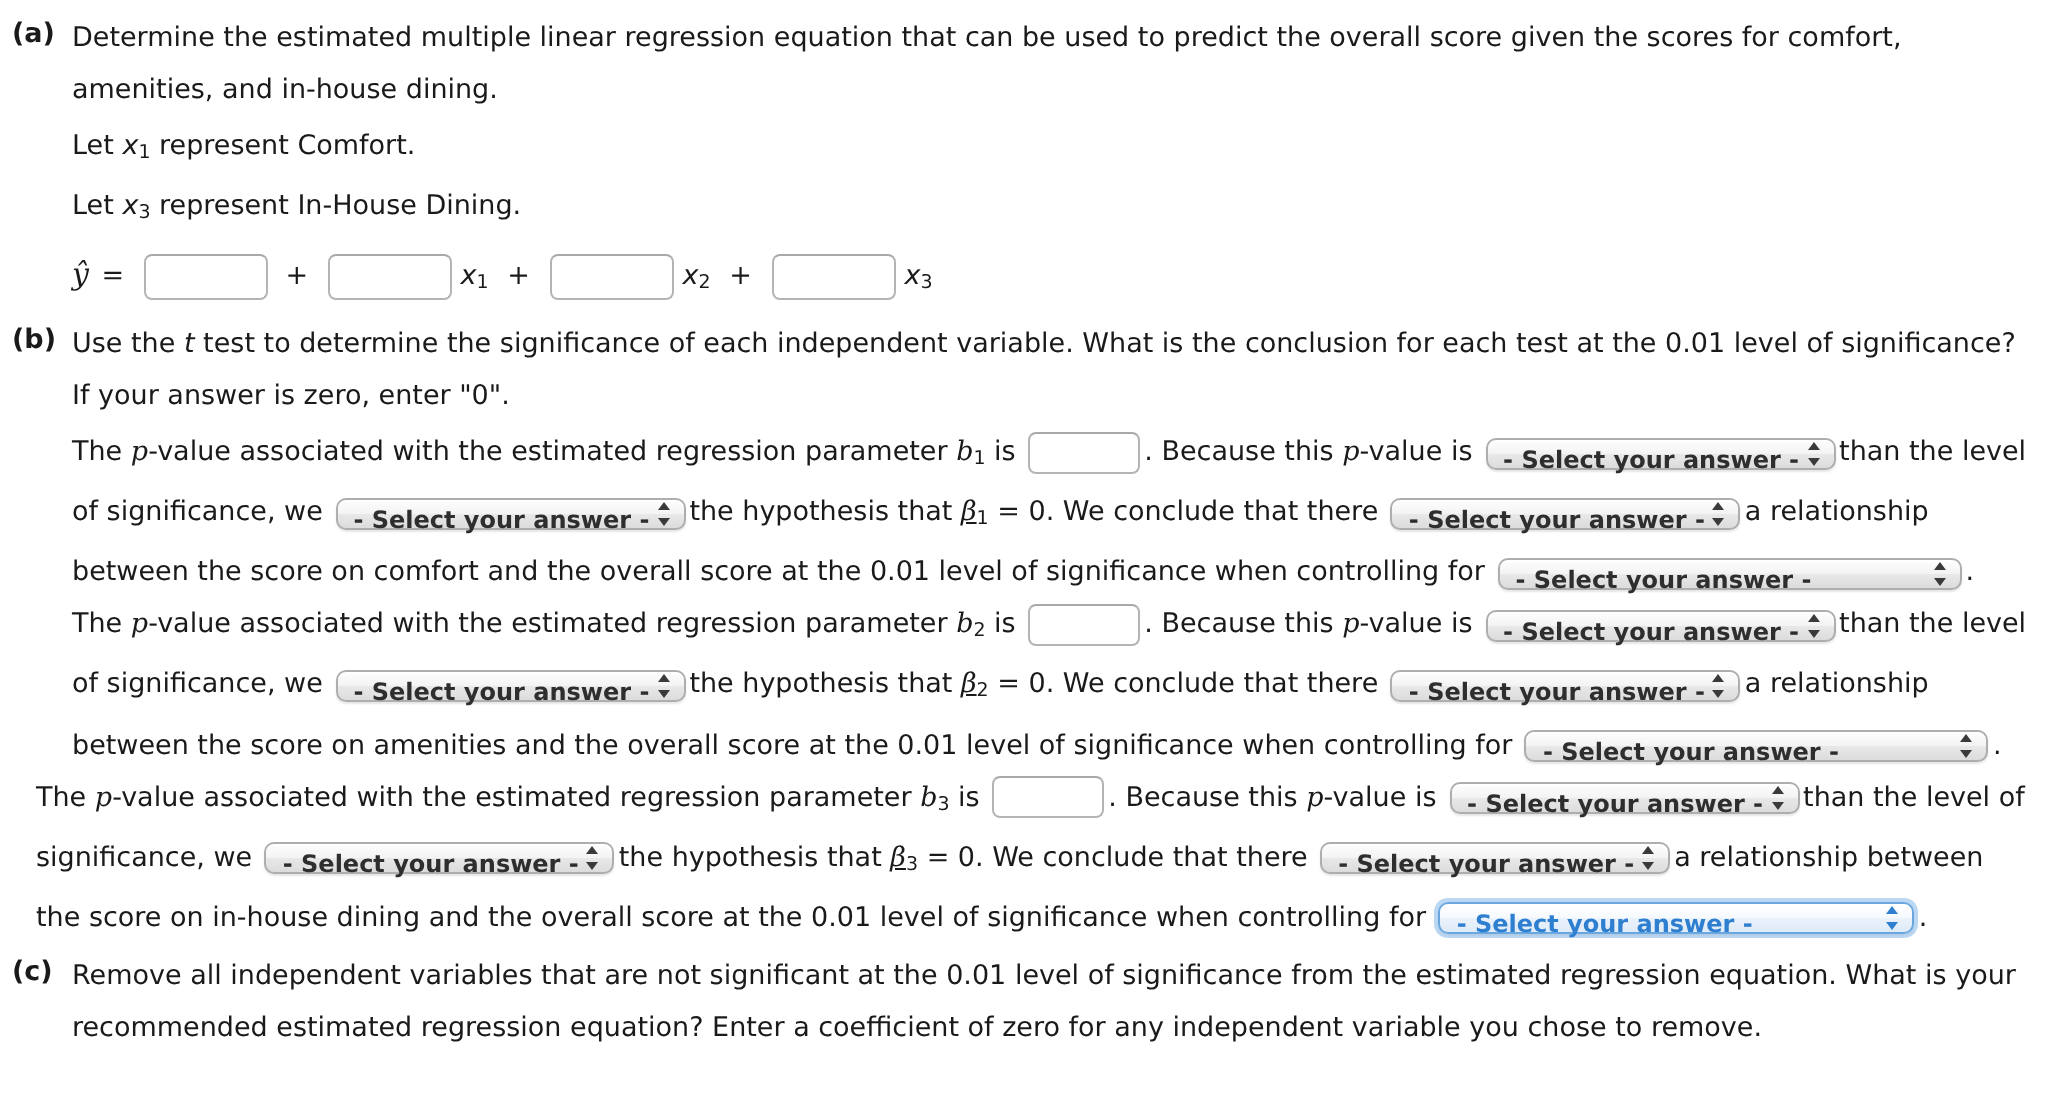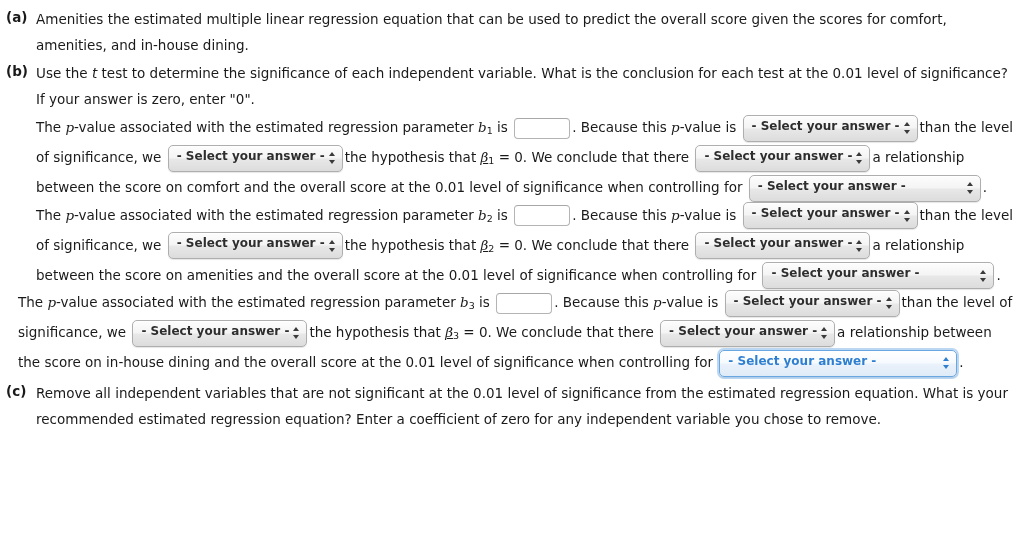--- a/index.html
+++ b/index.html
@@ -97,21 +97,21 @@
     padding: 0 4px;
   }
   .txt.eq { width: 62px; height: 23px; }
 
   
   .sel {
     display: inline-block;
     vertical-align: middle;
     position: relative;
     box-sizing: border-box;
-    height: 27px;
+    height: 16px;
     border: 1px solid #aeaeae;
     border-radius: 5px;
     background: linear-gradient(to bottom, #fdfdfd 0%, #f4f4f4 48%, #e8e8e8 52%, #dcdcdc 100%);
     box-shadow: 0 1px 1px rgba(0,0,0,0.10), inset 0 1px 0 #ffffff;
     color: #2e2e2e;
     font-weight: bold;
     font-size: 12px;
     line-height: 20px;
     padding: 0 20px 0 8px;
     white-space: nowrap;
@@ -172,27 +172,44 @@
   .eqrow .varlab { margin-left: 2px; margin-right: 3px; }
 </style>
 </head>
 <body>
 
 <div class="page">
 
   <div class="qblock">
     <span class="qlabel">(a)</span>
     <div class="qbody">
-      <p>Amenities the estimated multiple linear regression equation that can be used to predict the overall score given the scores for comfort, amenities, and in-house dining.</p>
+      <p>Determine the estimated multiple linear regression equation that can be used to predict the overall score given the scores for comfort, amenities, and in-house dining.</p>
     </div>
   </div>
 
-
-
-
+  <div class="letline">
+    <span>Let </span><span class="mi-sans"><span>x</span><sub>1</sub></span><span> represent Comfort.</span>
+  </div>
+
+
+  <div class="letline">
+    <span>Let </span><span class="mi-sans"><span>x</span><sub>3</sub></span><span> represent In-House Dining.</span>
+  </div>
+
+  <div class="eqrow">
+    <span class="yhat">ŷ</span>
+    <span class="op">=</span>
+    <input class="txt eq" type="text" value="" style="">
+    <span class="op">+</span>
+    <input class="txt eq" type="text" value="" style=""><span class="mi-sans varlab"><span>x</span><sub>1</sub></span>
+    <span class="op">+</span>
+    <input class="txt eq" type="text" value="" style=""><span class="mi-sans varlab"><span>x</span><sub>2</sub></span>
+    <span class="op">+</span>
+    <input class="txt eq" type="text" value="" style=""><span class="mi-sans varlab"><span>x</span><sub>3</sub></span>
+  </div>
 
   <div class="qblock" style="margin-top:2px;">
     <span class="qlabel">(b)</span>
     <div class="qbody">
       <p><span>Use the </span><span class="mi-sans">t</span><span> test to determine the significance of each independent variable. What is the conclusion for each test at the 0.01 level of significance? If your answer is zero, enter "0".</span></p>
     </div>
   </div>
 
   <div class="qbody" style="margin-left:30px;">
     <span>The </span><span class="mi">p</span><span>-value associated with the estimated regression parameter </span><span class="mi"><span>b</span><sub>1</sub></span><span> is</span>

